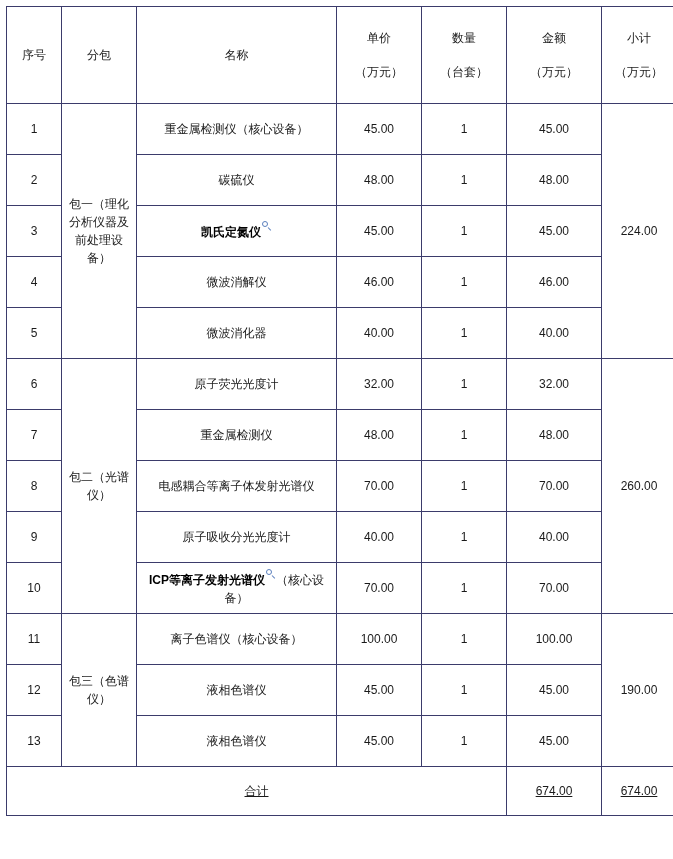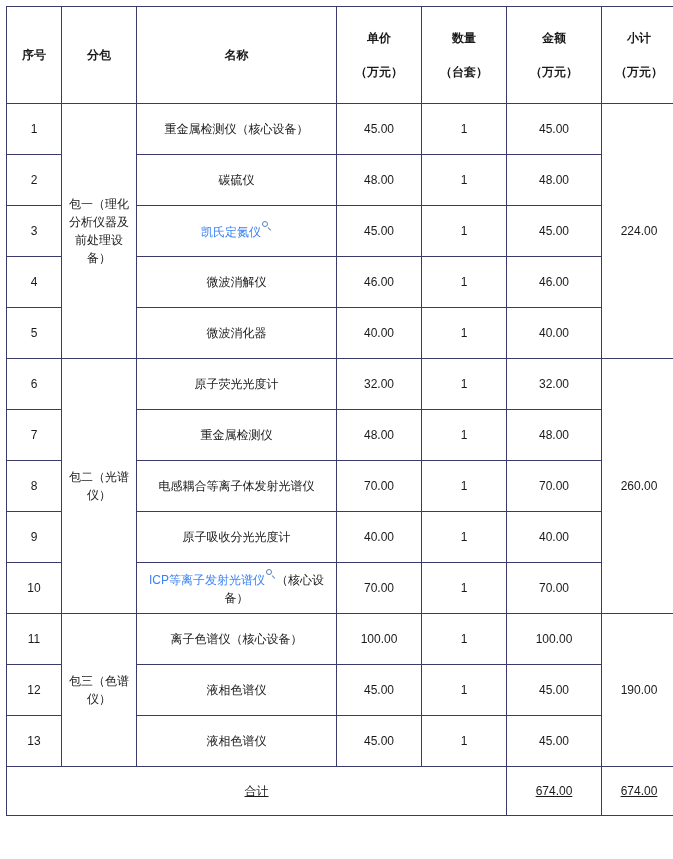--- a/index.html
+++ b/index.html
@@ -29,21 +29,21 @@
     border: 1px solid #3b3b6b;
     text-align: center;
     vertical-align: middle;
     font-size: 12px;
     line-height: 1.5;
     color: #1a1a1a;
     padding: 2px 3px;
     word-break: break-all;
   }
   table.spec th {
-    font-weight: bold;
+    font-weight: normal;
   }
   .head-cell {
     height: 92px;
   }
   .head-two-line span {
     display: block;
   }
   .head-two-line .l1 { margin-bottom: 16px; }
   .row-cell {
     height: 46px;
@@ -54,21 +54,22 @@
     padding: 2px 8px;
   }
   .sum-cell {
     font-size: 12px;
   }
   .total-row td {
     height: 44px;
     text-decoration: underline;
   }
   .link {
-    color: #3b82f6;
+    color: #000000;
+    font-weight: bold;
   }
   .searchglyph {
     display: inline-block;
     width: 10px;
     height: 10px;
     position: relative;
     vertical-align: super;
     margin-left: 1px;
   }
   .searchglyph::before {

